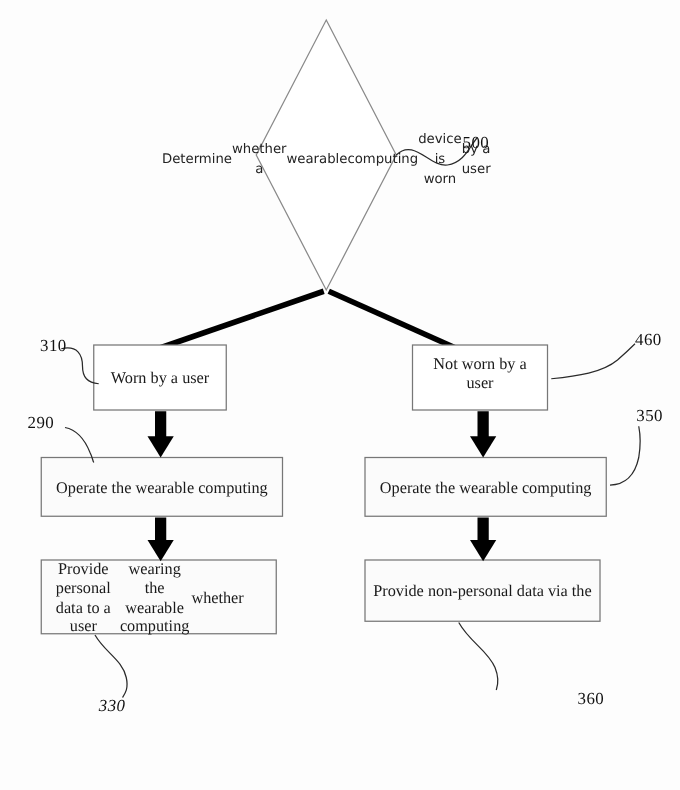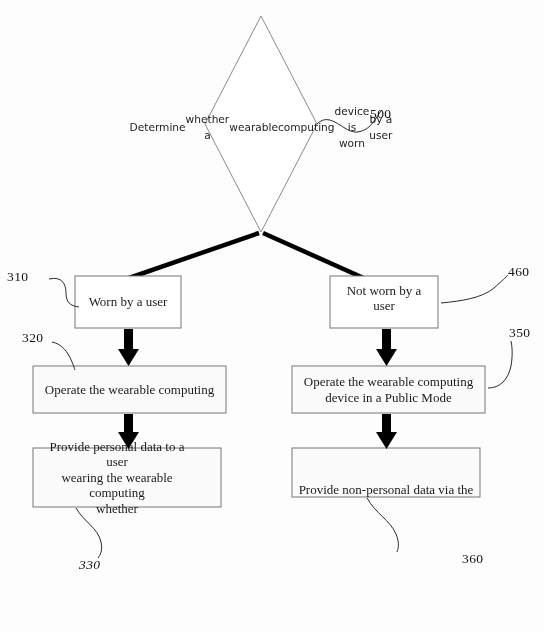--- a/index.html
+++ b/index.html
@@ -119,40 +119,39 @@
   </div>
 
   <div class="node-text box-label" style="left:75px; top:276px; width:106px; height:52px; flex-direction:column;">
     <span>Worn by a user</span>
   </div>
 
   <div class="node-text box-label" style="left:33px; top:366px; width:193px; height:47px; flex-direction:column;">
     <span>Operate the wearable computing</span>
   </div>
 
-  <div class="node-text box-label" style="left:33px; top:448px; width:168px; height:59px; flex-direction:column;">
+  <div class="node-text box-label" style="left:33px; top:448px; width:168px; height:59px; flex-direction:row;">
     <span>Provide personal data to a user</span>
     <span>wearing the wearable computing</span>
     <span>whether</span>
   </div>
 
   <div class="node-text box-label" style="left:330px; top:276px; width:108px; height:44px; flex-direction:column;">
     <span>Not worn by a user</span>
   </div>
 
   <div class="node-text box-label" style="left:292px; top:366px; width:193px; height:47px; flex-direction:column;">
     <span>Operate the wearable computing</span>
-    <span>device in a Public Mode</span>
   </div>
 
-  <div class="node-text box-label" style="left:292px; top:448px; width:188px; height:49px; flex-direction:column;justify-content:flex-end;">
+  <div class="node-text box-label" style="left:292px; top:448px; width:188px; height:49px; flex-direction:column;">
     <span>Provide non-personal data via the</span>
   </div>
 
   <div class="ref-num" style="left:370px; top:106px;">500</div>
-  <div class="ref-num" style="left:7px; top:269px;">310</div>
-  <div class="ref-num" style="left:22px; top:330px;">320</div>
+  <div class="ref-num" style="left:32px; top:269px;">310</div>
+  <div class="ref-num" style="left:22px; top:330px;">290</div>
   <div class="ref-num" style="left:79px; top:557px;font-style:italic;">330</div>
   <div class="ref-num" style="left:508px; top:264px;">460</div>
   <div class="ref-num" style="left:509px; top:325px;">350</div>
   <div class="ref-num" style="left:428px; top:551px;margin-left:34px;">360</div>
 
 </div>
 
 </body></html>

